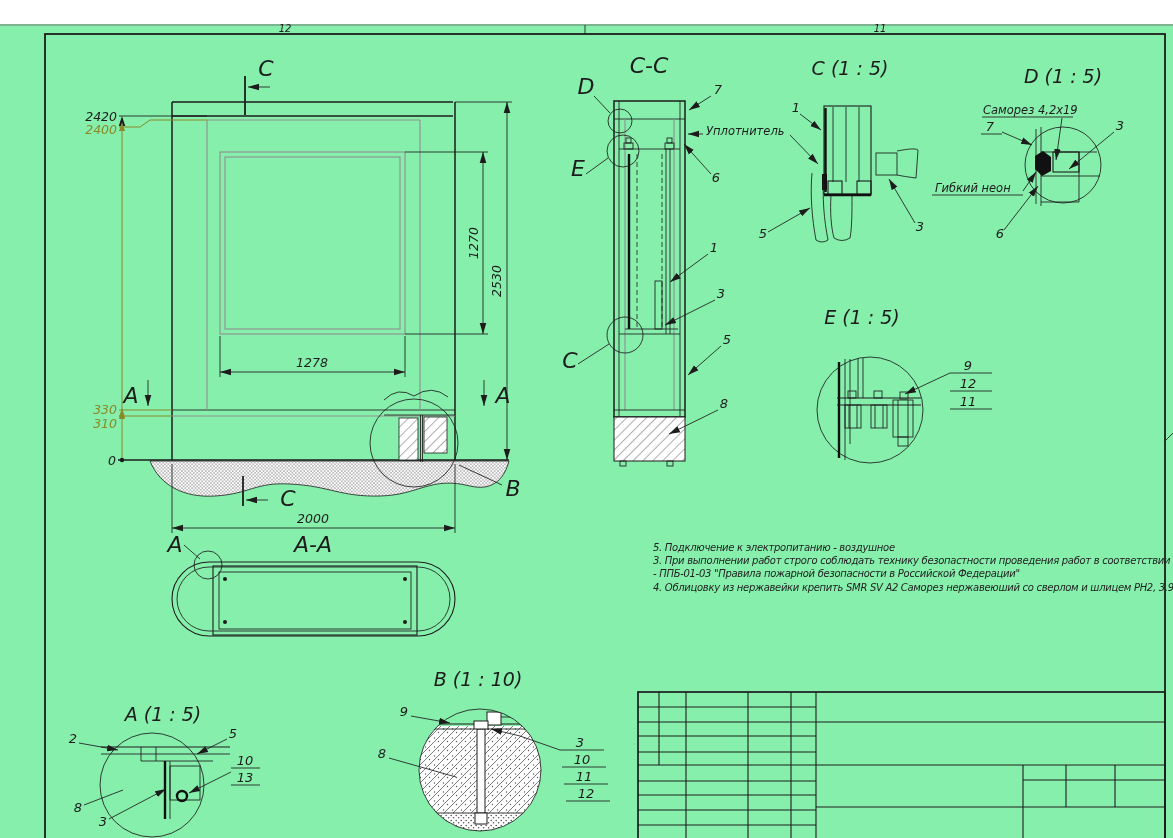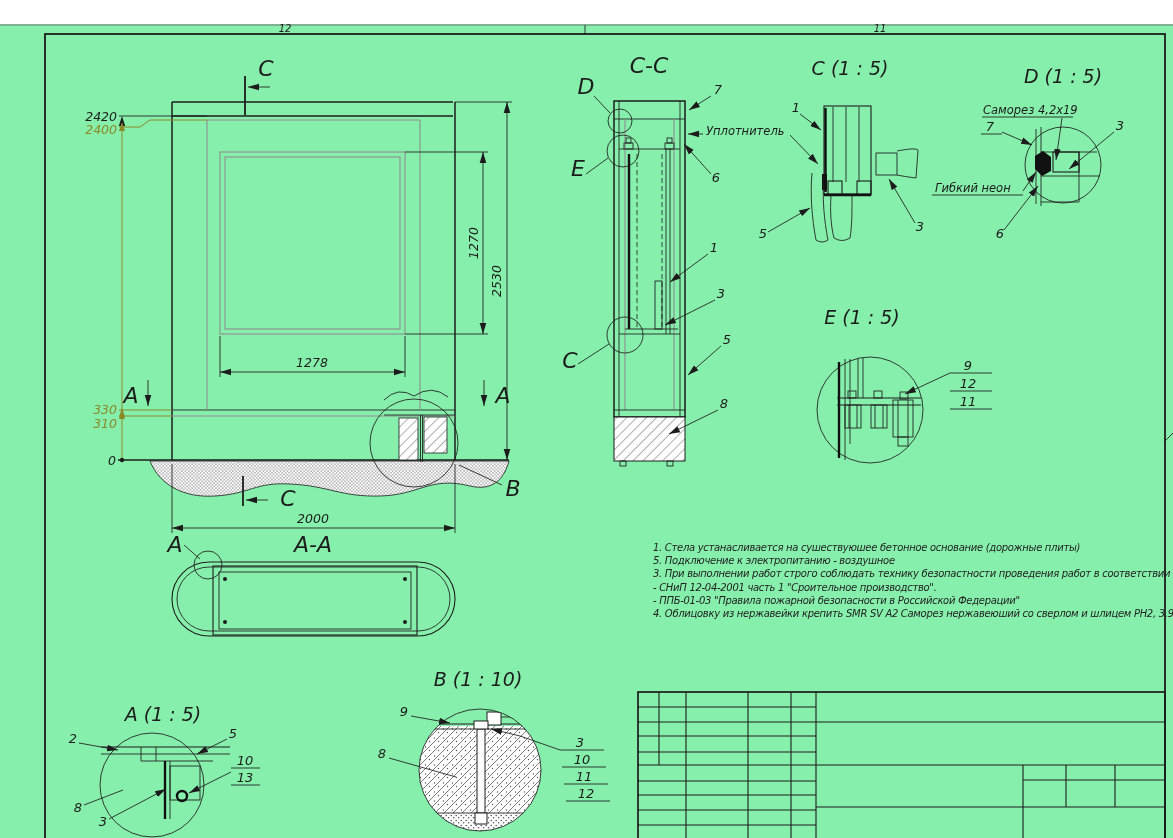--- a/index.html
+++ b/index.html
@@ -389,20 +389,18 @@
     <line x1="638" y1="741" x2="1165" y2="741" class="tb"></line>
     <line x1="816" y1="783" x2="1165" y2="783" class="tb"></line>
     <line x1="1023" y1="741" x2="1023" y2="827" class="tb"></line>
     <line x1="1066" y1="741" x2="1066" y2="783" class="tb"></line>
     <line x1="1115" y1="741" x2="1115" y2="783" class="tb"></line>
     <line x1="1023" y1="756" x2="1165" y2="756" class="tb"></line>
   </g>
 </svg>
 
 <div id="notes">
-  <div>1. Стела устанасливается на сушествуюшее бетонное основание (дорожные плиты)</div>
   <div>5. Подключение к электропитанию - воздушное</div>
   <div>3. При выполнении работ строго соблюдать технику безопастности проведения работ в соответствии с</div>
-  <div>- СНиП 12-04-2001 часть 1 "Сроительное производство".</div>
   <div>- ППБ-01-03 "Правила пожарной безопасности в Российской Федерации"</div>
   <div>4. Облицовку из нержавейки крепить SMR SV A2 Саморез нержавеюший со сверлом и шлицем PH2, 3.9х19 мм</div>
 </div>
 </div>
 
 </body></html>

